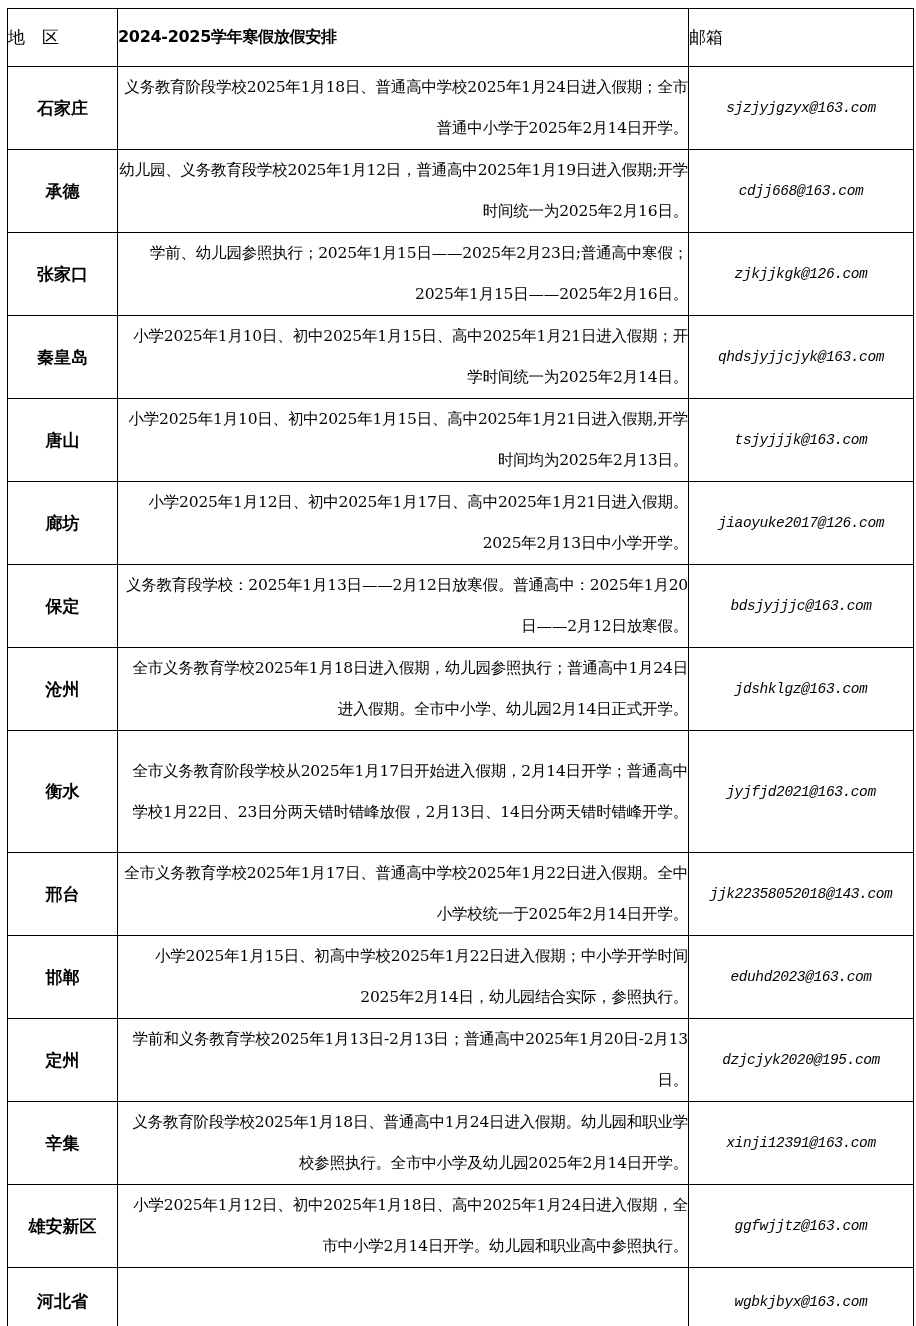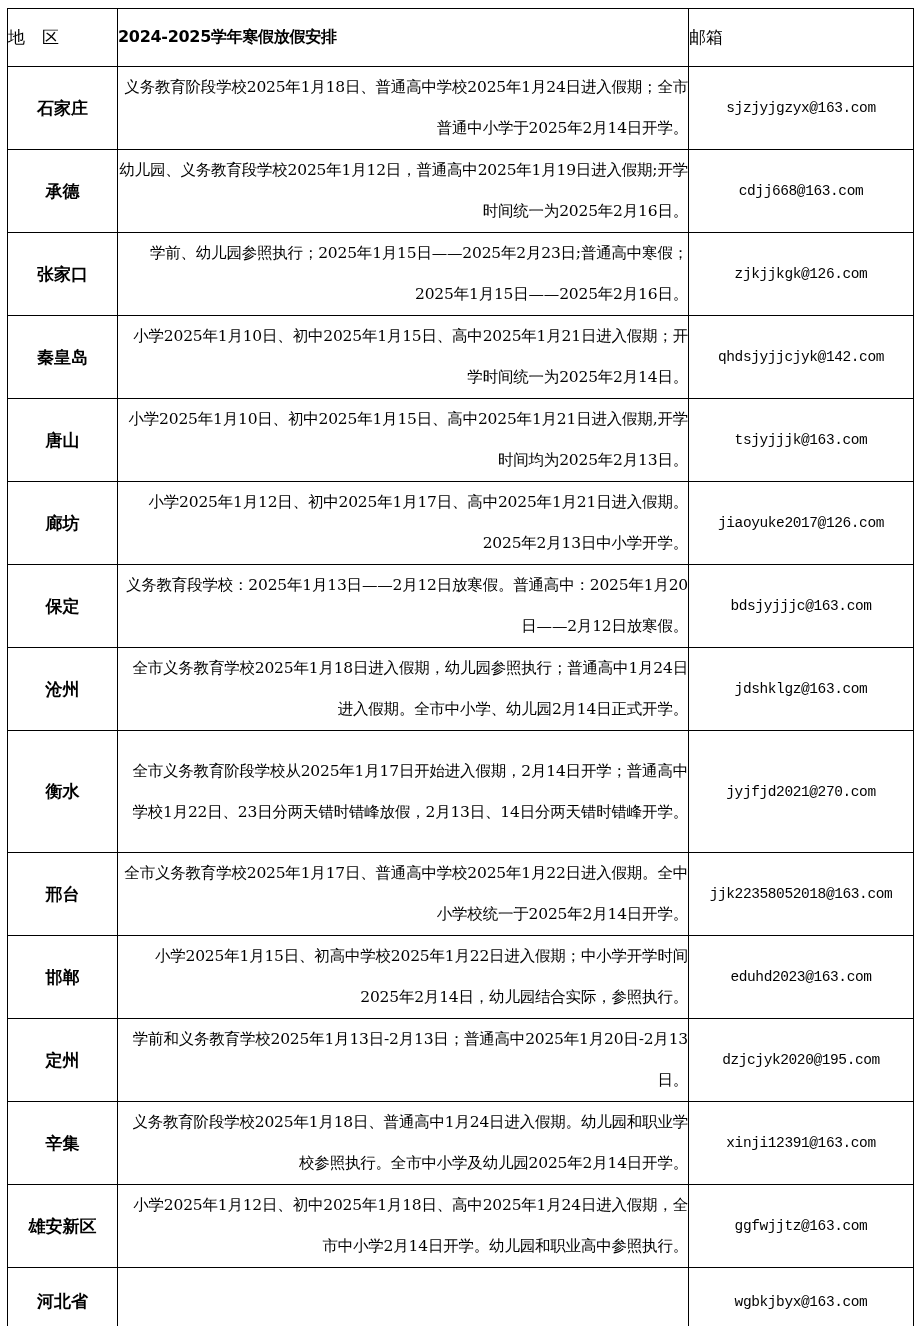--- a/index.html
+++ b/index.html
@@ -39,20 +39,21 @@
       line-height: 41px;
       padding: 0 3px 0 4px;
       text-align: right;
       letter-spacing: -0.2px;
     }
     td.mail {
       font-family: "Liberation Mono", monospace;
       font-size: 14.5px;
       text-align: center;
       letter-spacing: -0.4px;
+      font-style: italic;
     }
     tr.r2 td { height: 81px; }
     tr.r3 td { height: 121px; }
     tr.rlast td { height: 67px; }
   </style>
 </head>
 <body>
 
 <table class="sched">
   <colgroup>
@@ -79,21 +80,21 @@
       <td class="mail">cdjj668@163.com</td>
     </tr>
     <tr class="r2">
       <td class="region">张家口</td>
       <td class="sched-text">学前、幼儿园参照执行；2025年1月15日——2025年2月23日;普通高中寒假；2025年1月15日——2025年2月16日。</td>
       <td class="mail">zjkjjkgk@126.com</td>
     </tr>
     <tr class="r2">
       <td class="region">秦皇岛</td>
       <td class="sched-text">小学2025年1月10日、初中2025年1月15日、高中2025年1月21日进入假期；开学时间统一为2025年2月14日。</td>
-      <td class="mail">qhdsjyjjcjyk@142.com</td>
+      <td class="mail">qhdsjyjjcjyk@163.com</td>
     </tr>
     <tr class="r2">
       <td class="region">唐山</td>
       <td class="sched-text">小学2025年1月10日、初中2025年1月15日、高中2025年1月21日进入假期,开学时间均为2025年2月13日。</td>
       <td class="mail">tsjyjjjk@163.com</td>
     </tr>
     <tr class="r2">
       <td class="region">廊坊</td>
       <td class="sched-text">小学2025年1月12日、初中2025年1月17日、高中2025年1月21日进入假期。2025年2月13日中小学开学。</td>
       <td class="mail">jiaoyuke2017@126.com</td>
@@ -104,26 +105,26 @@
       <td class="mail">bdsjyjjjc@163.com</td>
     </tr>
     <tr class="r2">
       <td class="region">沧州</td>
       <td class="sched-text">全市义务教育学校2025年1月18日进入假期，幼儿园参照执行；普通高中1月24日进入假期。全市中小学、幼儿园2月14日正式开学。</td>
       <td class="mail">jdshklgz@163.com</td>
     </tr>
     <tr class="r3">
       <td class="region">衡水</td>
       <td class="sched-text">全市义务教育阶段学校从2025年1月17日开始进入假期，2月14日开学；普通高中学校1月22日、23日分两天错时错峰放假，2月13日、14日分两天错时错峰开学。</td>
-      <td class="mail">jyjfjd2021@270.com</td>
+      <td class="mail">jyjfjd2021@163.com</td>
     </tr>
     <tr class="r2">
       <td class="region">邢台</td>
       <td class="sched-text">全市义务教育学校2025年1月17日、普通高中学校2025年1月22日进入假期。全中小学校统一于2025年2月14日开学。</td>
-      <td class="mail">jjk22358052018@163.com</td>
+      <td class="mail">jjk22358052018@143.com</td>
     </tr>
     <tr class="r2">
       <td class="region">邯郸</td>
       <td class="sched-text">小学2025年1月15日、初高中学校2025年1月22日进入假期；中小学开学时间2025年2月14日，幼儿园结合实际，参照执行。</td>
       <td class="mail">eduhd2023@163.com</td>
     </tr>
     <tr class="r2">
       <td class="region">定州</td>
       <td class="sched-text">学前和义务教育学校2025年1月13日-2月13日；普通高中2025年1月20日-2月13日。</td>
       <td class="mail">dzjcjyk2020@195.com</td>

